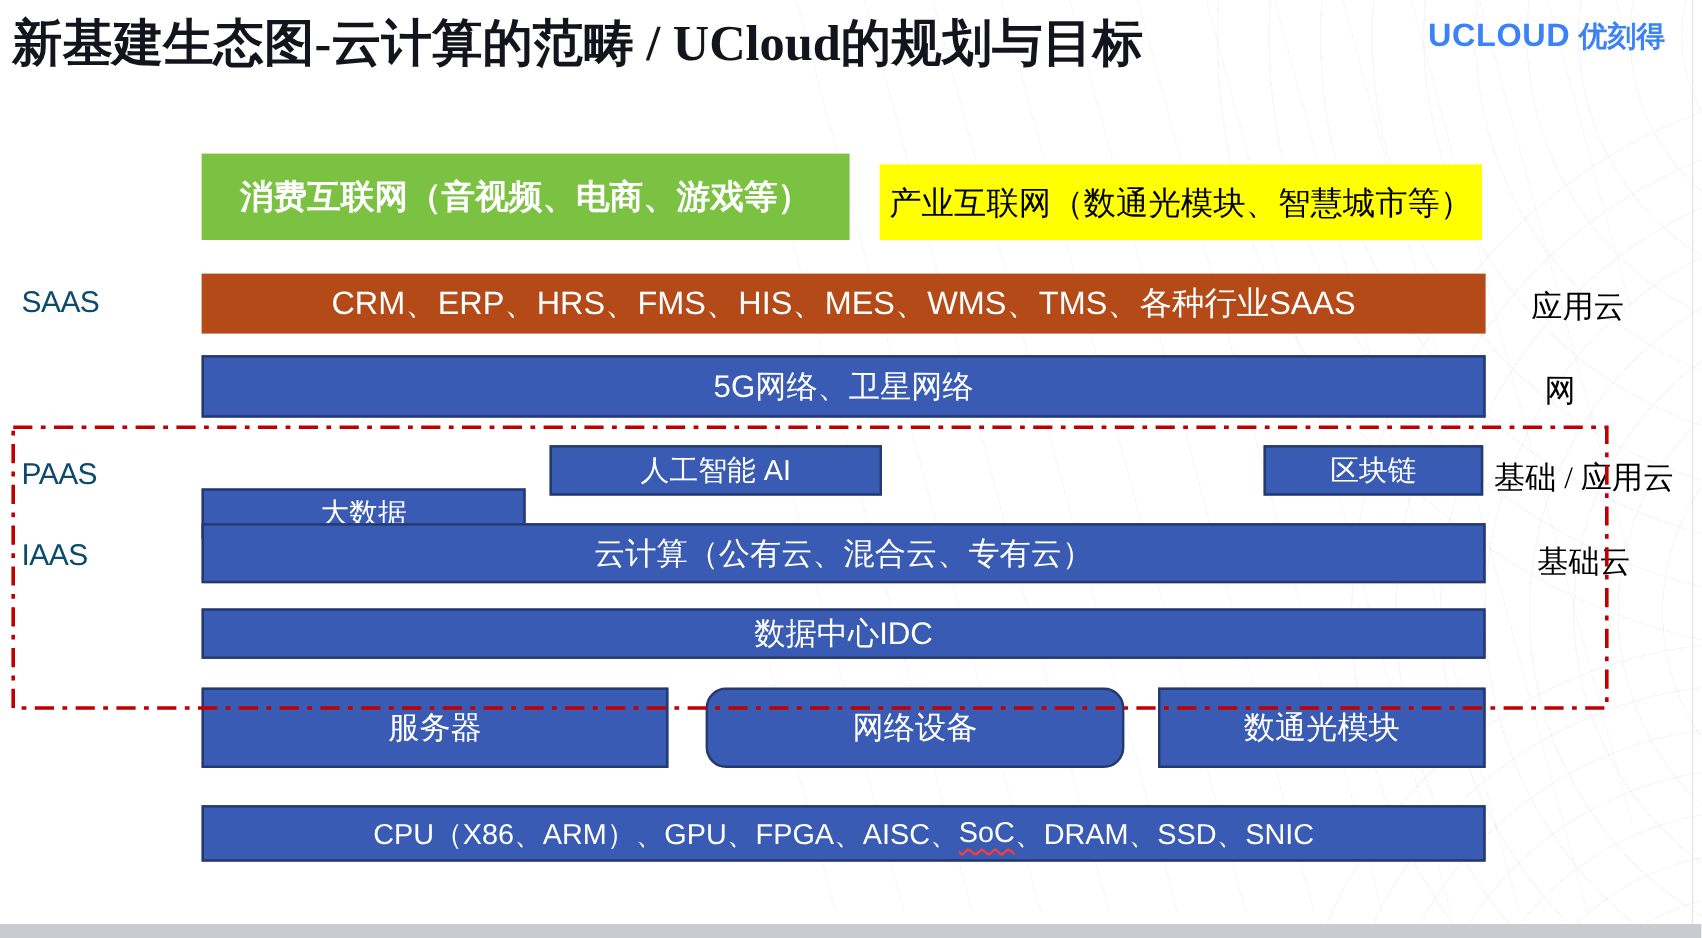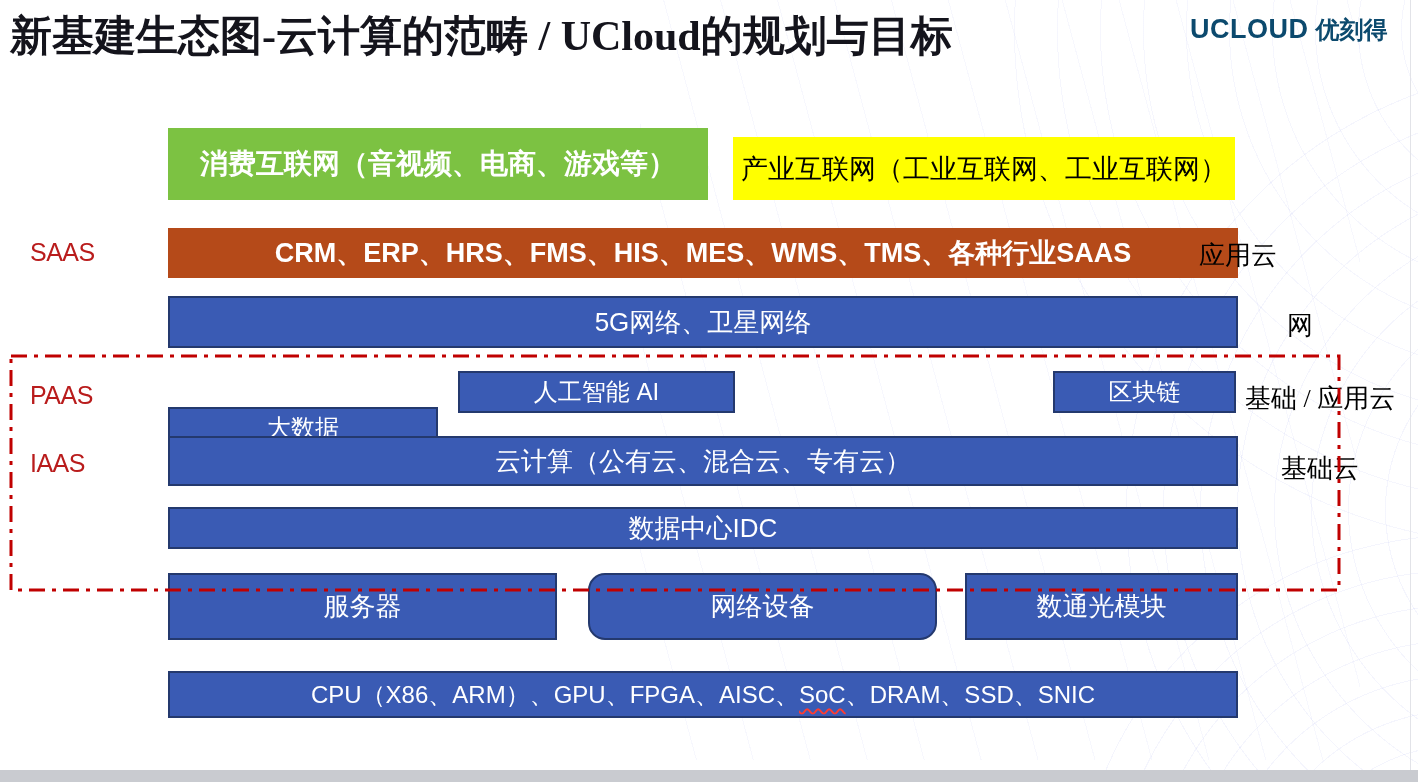--- a/index.html
+++ b/index.html
@@ -32,27 +32,27 @@
   
   .bottom-strip{position:absolute;left:0;top:770px;width:1418px;height:12px;background:#c9cbd0;z-index:2;}
   .right-edge-line{position:absolute;left:1410px;top:0;width:1px;height:770px;background:#e2e3e8;z-index:2;}
 
   
   .title{
     position:absolute;left:10px;top:8px;z-index:1;
     font-family:"Liberation Serif","DejaVu Serif",serif;
     font-size:42px;font-weight:bold;color:#14141c;white-space:nowrap;letter-spacing:0;
   }
-  .logo{position:absolute;left:1190px;top:14px;z-index:1;white-space:nowrap;color:#0c4a6e;}
+  .logo{position:absolute;left:1190px;top:14px;z-index:1;white-space:nowrap;color:#3b82f6;}
   .logo .latin{font-size:27px;font-weight:800;letter-spacing:0.5px;}
   .logo .cjk{font-size:24px;font-weight:800;margin-left:7px;}
 
   .side-label{
-    position:absolute;left:30px;z-index:1;
-    font-size:25px;font-weight:500;color:#b91c1c;letter-spacing:-0.5px;white-space:nowrap;
+    position:absolute;left:18px;z-index:1;
+    font-size:25px;font-weight:500;color:#0c4a6e;letter-spacing:-0.5px;white-space:nowrap;
   }
   .right-label{
     position:absolute;z-index:1;color:#000;white-space:nowrap;
     font-family:"Liberation Serif","DejaVu Serif",serif;font-size:26px;
   }
 
   
   .bar{
     position:absolute;z-index:1;display:flex;align-items:center;justify-content:center;
     box-sizing:border-box;white-space:nowrap;
@@ -62,21 +62,21 @@
     font-family:Liberation Serif, serif;
     color:#ffffff;font-size:28px;font-weight:bold;
   }
   .bar-yellow{
     left:733px;top:137px;width:502px;height:63px;background:#ffff00;
     font-family:"Liberation Serif","DejaVu Serif",serif;
     color:#000000;font-size:27px;font-weight:normal;
   }
   .bar-orange{
     left:168px;top:228px;width:1070px;height:50px;background:#b54a19;
-    color:#ffffff;font-size:27px;font-weight:bold;
+    color:#ffffff;font-size:27px;font-weight:normal;
   }
   .bar-blue{
     background:#3a5bb4;border:2px solid #24396e;
     color:#ffffff;font-weight:normal;
   }
   .bar-5g{left:168px;top:296px;width:1070px;height:52px;font-size:26px;}
   .box-paas{top:371px;height:42px;font-size:24px;}
   .bar-cloud{left:168px;top:436px;width:1070px;height:50px;font-size:26px;}
   .bar-idc{left:168px;top:507px;width:1070px;height:42px;font-size:26px;}
   .box-hw{top:573px;height:67px;font-size:26px;}
@@ -99,25 +99,25 @@
   <div class="wm wm-rings-top"></div>
   <div class="wm wm-rings-mid"></div>
   <div class="wm wm-rings-bottom"></div>
 
   <div class="title">新基建生态图-云计算的范畴 / UCloud的规划与目标</div>
   <div class="logo">
     <span class="latin">UCLOUD</span><span class="cjk">优刻得</span>
   </div>
 
   <div class="bar bar-green">消费互联网（音视频、电商、游戏等）</div>
-  <div class="bar bar-yellow">产业互联网（工业互联网、工业互联网）</div>
+  <div class="bar bar-yellow">产业互联网（数通光模块、智慧城市等）</div>
 
   <div class="side-label" style="top:238px;">SAAS</div>
   <div class="bar bar-orange">CRM、ERP、HRS、FMS、HIS、MES、WMS、TMS、各种行业SAAS</div>
-  <div class="right-label" style="left:1199px;top:238px;">应用云</div>
+  <div class="right-label" style="left:1276px;top:238px;">应用云</div>
 
   <div class="bar bar-blue bar-5g">5G网络、卫星网络</div>
   <div class="right-label" style="left:1287px;top:308px;">网</div>
 
   <div class="side-label" style="top:381px;">PAAS</div>
   <div class="bar bar-blue box-paas" style="left:168px;width:270px;margin-top:36px;">大数据</div>
   <div class="bar bar-blue box-paas" style="left:458px;width:277px;">人工智能 AI</div>
   <div class="bar bar-blue box-paas" style="left:1053px;width:183px;">区块链</div>
   <div class="right-label" style="left:1245px;top:381px;">基础 / 应用云</div>
 

